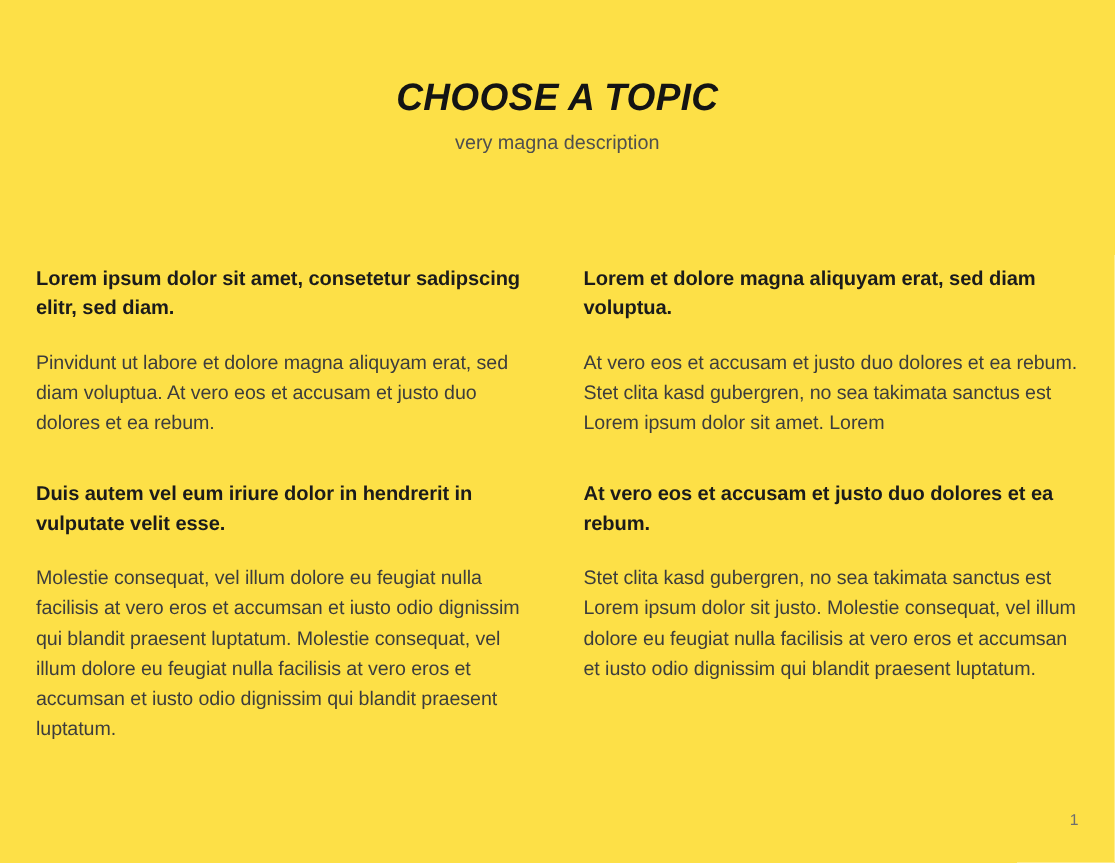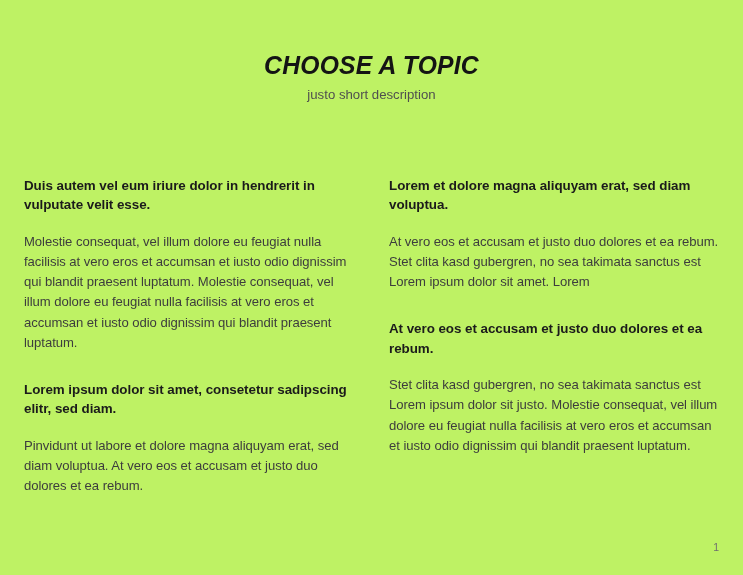--- a/index.html
+++ b/index.html
@@ -12,21 +12,21 @@
     background: #ffffff;
     font-family: "Liberation Sans", sans-serif;
     -webkit-font-smoothing: antialiased;
     overflow: hidden;
   }
 
   .slide {
     position: relative;
     width: 743px;
     height: 575px;
-    background: #bef264;
+    background: #fde047;
     box-sizing: border-box;
   }
 
   
   .header {
     position: absolute;
     top: 50px;
     left: 0;
     width: 743px;
     text-align: center;
@@ -125,33 +125,33 @@
     line-height: 13px;
   }
 </style>
 </head>
 <body>
 
 <div class="slide">
 
   <div class="header">
     <h1 class="slide-title">CHOOSE A TOPIC</h1>
-    <p class="slide-subtitle">justo short description</p>
+    <p class="slide-subtitle">very magna description</p>
   </div>
 
   <div class="columns">
 
     <div class="column left">
       <div class="block">
+        <h2 class="block-heading">Lorem ipsum dolor sit amet, consetetur sadipscing elitr, sed diam.</h2>
+        <p class="block-body">Pinvidunt ut labore et dolore magna aliquyam erat, sed diam voluptua. At vero eos et accusam et justo duo dolores et ea rebum.</p>
+      </div>
+      <div class="block">
         <h2 class="block-heading">Duis autem vel eum iriure dolor in hendrerit in vulputate velit esse.</h2>
         <p class="block-body">Molestie consequat, vel illum dolore eu feugiat nulla facilisis at vero eros et accumsan et iusto odio dignissim qui blandit praesent luptatum. Molestie consequat, vel illum dolore eu feugiat nulla facilisis at vero eros et accumsan et iusto odio dignissim qui blandit praesent luptatum.</p>
-      </div>
-      <div class="block">
-        <h2 class="block-heading">Lorem ipsum dolor sit amet, consetetur sadipscing elitr, sed diam.</h2>
-        <p class="block-body">Pinvidunt ut labore et dolore magna aliquyam erat, sed diam voluptua. At vero eos et accusam et justo duo dolores et ea rebum.</p>
       </div>
     </div>
 
     <div class="column right">
       <div class="block">
         <h2 class="block-heading">Lorem et dolore magna aliquyam erat, sed diam voluptua.</h2>
         <p class="block-body">At vero eos et accusam et justo duo dolores et ea rebum. Stet clita kasd gubergren, no sea takimata sanctus est Lorem ipsum dolor sit amet. Lorem</p>
       </div>
       <div class="block">
         <h2 class="block-heading">At vero eos et accusam et justo duo dolores et ea rebum.</h2>

